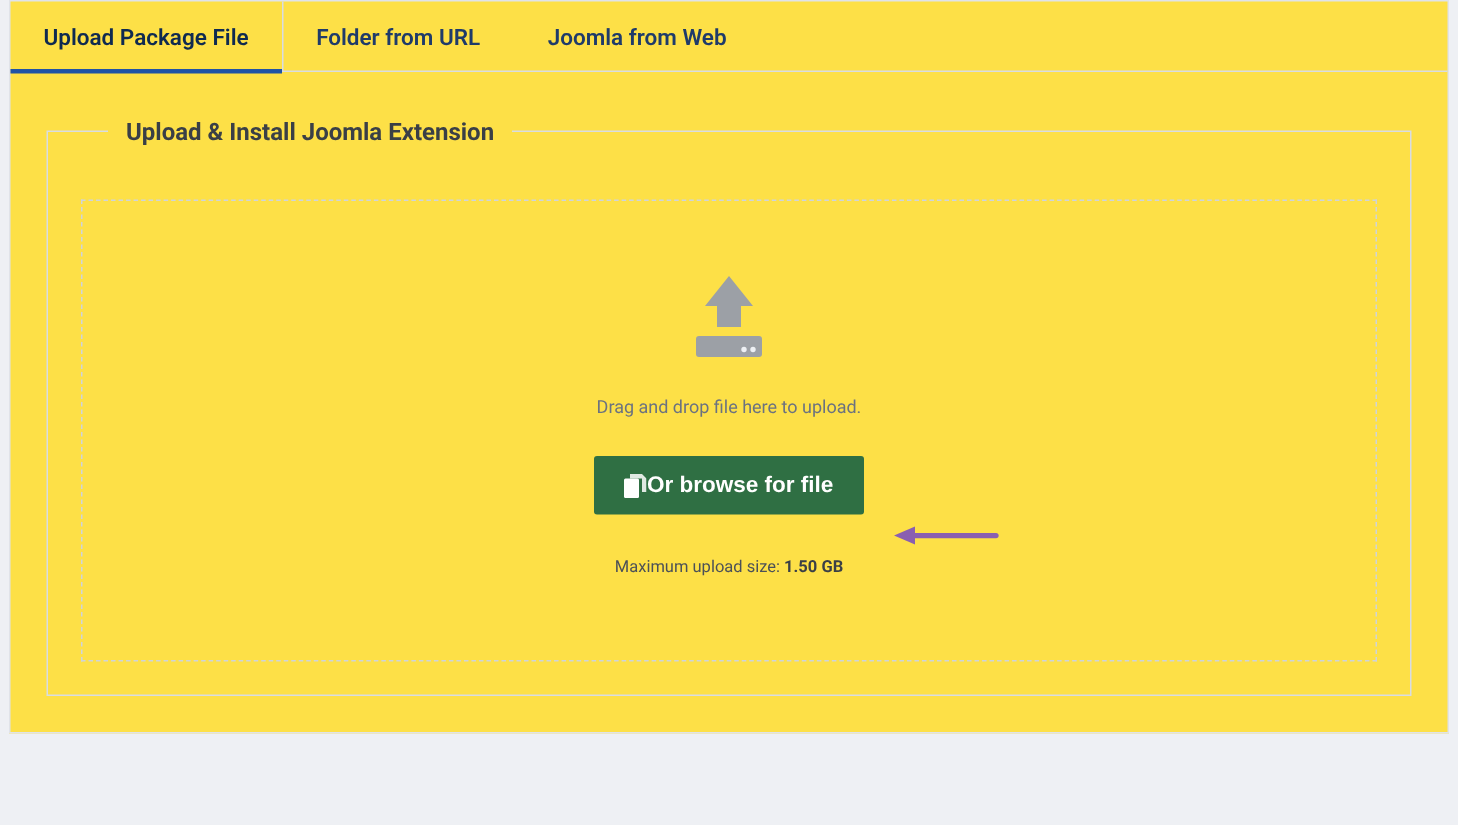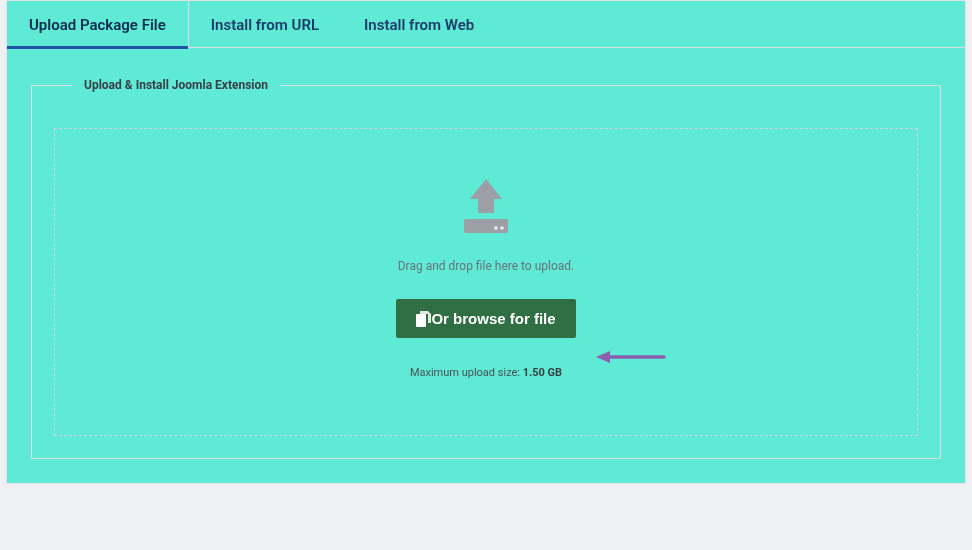--- a/index.html
+++ b/index.html
@@ -8,21 +8,21 @@
       padding: 0;
     }
     body {
       font-family: -apple-system, BlinkMacSystemFont, "Segoe UI", Roboto, Arial, sans-serif;
       background: #eef0f4;
       width: 972px;
       height: 550px;
       padding: 0;
     }
     .panel {
-      background: #5eead4;
+      background: #fde047;
       width: 960px;
       margin: 0 6px;
       border: 1px solid #e0e3e9;
     }
     .tabs {
       display: flex;
       border-bottom: 1px solid #d8dce3;
       height: 47px;
     }
     .tab {
@@ -53,21 +53,21 @@
     .content {
       padding: 30px 24px 24px 24px;
     }
     fieldset {
       border: 1px solid #d8dce3;
       padding: 36px 22px 22px 22px;
       position: relative;
     }
     legend {
       padding: 0 12px;
-      font-size: 12px;
+      font-size: 16px;
       font-weight: 700;
       color: #3a3f46;
       margin-left: 18px;
     }
     .dropzone {
       border: 1px dashed #cfd3da;
       padding: 48px 20px 56px 20px;
       text-align: center;
       position: relative;
     }
@@ -111,24 +111,24 @@
   </style>
 </head>
 <body>
 
 <div class="panel">
   <div class="tabs">
     <div class="tab active">
       <span>Upload Package File</span>
     </div>
     <div class="tab">
-      <span>Install from URL</span>
+      <span>Folder from URL</span>
     </div>
     <div class="tab">
-      <span>Install from Web</span>
+      <span>Joomla from Web</span>
     </div>
   </div>
 
   <div class="content">
     <fieldset>
       <legend>Upload &amp; Install Joomla Extension</legend>
 
       <div class="dropzone">
         <svg class="upload-icon" width="72" height="64" viewBox="0 0 72 64">
           <path d="M36 2 L52 22 L44 22 L44 36 L28 36 L28 22 L20 22 Z" fill="#9ca0a6"></path>

